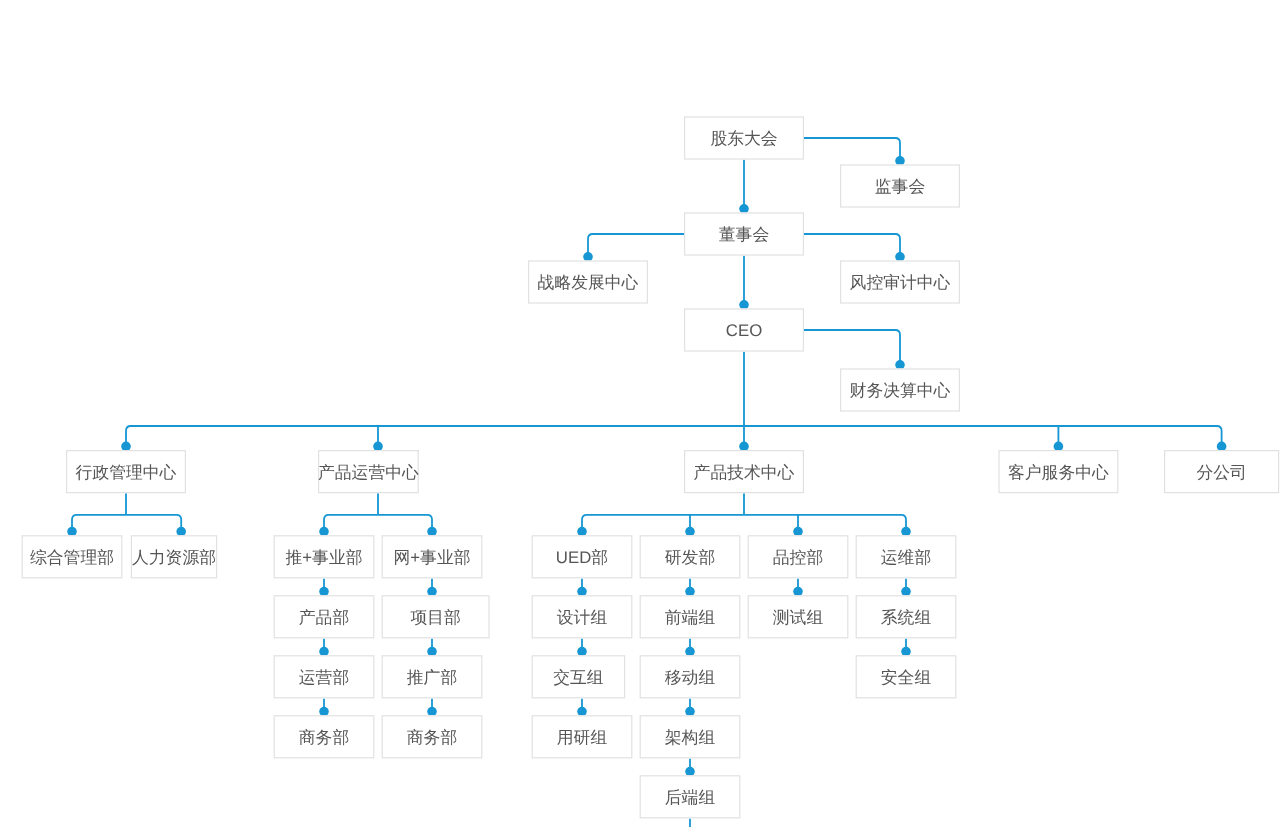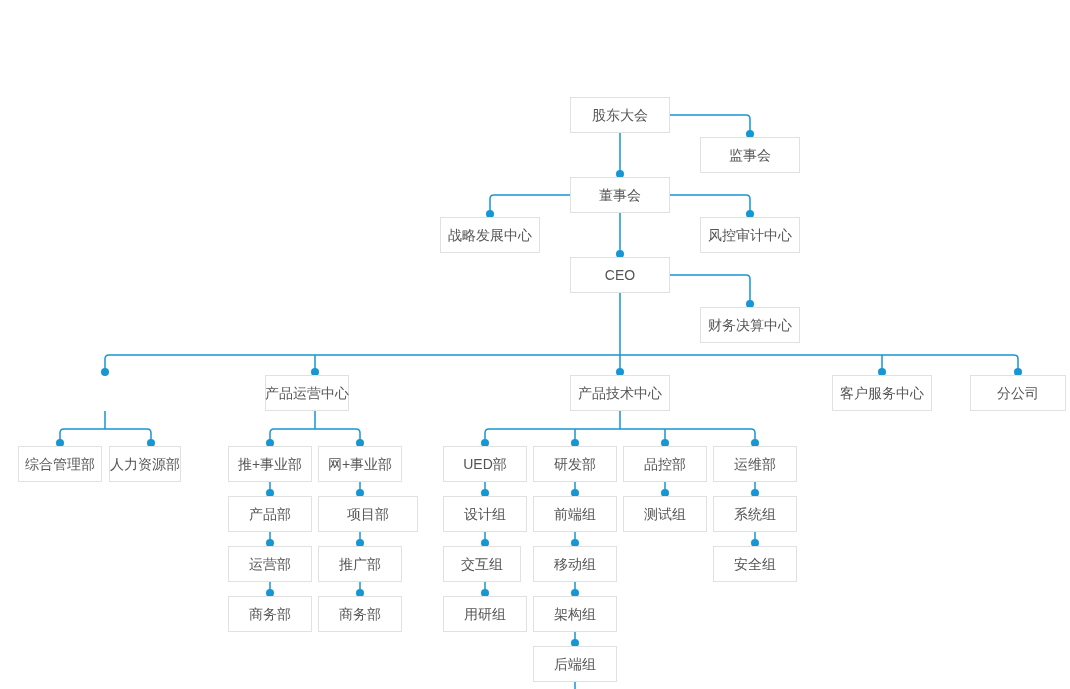--- a/index.html
+++ b/index.html
@@ -122,36 +122,37 @@
   </svg>
 
   <div class="node" style="left:570px;top:52px;width:100px">股东大会</div>
   <div class="node" style="left:700px;top:92px;width:100px">监事会</div>
   <div class="node" style="left:570px;top:132px;width:100px">董事会</div>
   <div class="node" style="left:700px;top:172px;width:100px">风控审计中心</div>
   <div class="node" style="left:440px;top:172px;width:100px">战略发展中心</div>
   <div class="node" style="left:570px;top:212px;width:100px">CEO</div>
   <div class="node" style="left:700px;top:262px;width:100px">财务决算中心</div>
 
+  <div class="node" style="left:55px;top:330px;width:100px">行政管理中心</div>
   <div class="node" style="left:265px;top:330px;width:84px">产品运营中心</div>
   <div class="node" style="left:570px;top:330px;width:100px">产品技术中心</div>
   <div class="node" style="left:832px;top:330px;width:100px">客户服务中心</div>
   <div class="node" style="left:970px;top:330px;width:96px">分公司</div>
 
   <div class="node" style="left:18px;top:401px;width:84px">综合管理部</div>
   <div class="node" style="left:109px;top:401px;width:72px">人力资源部</div>
   <div class="node" style="left:228px;top:401px;width:84px">推+事业部</div>
   <div class="node" style="left:318px;top:401px;width:84px">网+事业部</div>
   <div class="node" style="left:443px;top:401px;width:84px">UED部</div>
   <div class="node" style="left:533px;top:401px;width:84px">研发部</div>
   <div class="node" style="left:623px;top:401px;width:84px">品控部</div>
   <div class="node" style="left:713px;top:401px;width:84px">运维部</div>
 
   <div class="node" style="left:228px;top:451px;width:84px">产品部</div>
-  <div class="node" style="left:318px;top:451px;width:100px">项目部</div>
+  <div class="node" style="left:318px;top:451px;width:90px">项目部</div>
   <div class="node" style="left:443px;top:451px;width:84px">设计组</div>
   <div class="node" style="left:533px;top:451px;width:84px">前端组</div>
   <div class="node" style="left:713px;top:451px;width:84px">系统组</div>
   <div class="node" style="left:623px;top:451px;width:84px">测试组</div>
 
   <div class="node" style="left:228px;top:501px;width:84px">运营部</div>
   <div class="node" style="left:318px;top:501px;width:84px">推广部</div>
   <div class="node" style="left:443px;top:501px;width:78px">交互组</div>
   <div class="node" style="left:533px;top:501px;width:84px">移动组</div>
   <div class="node" style="left:713px;top:501px;width:84px">安全组</div>

